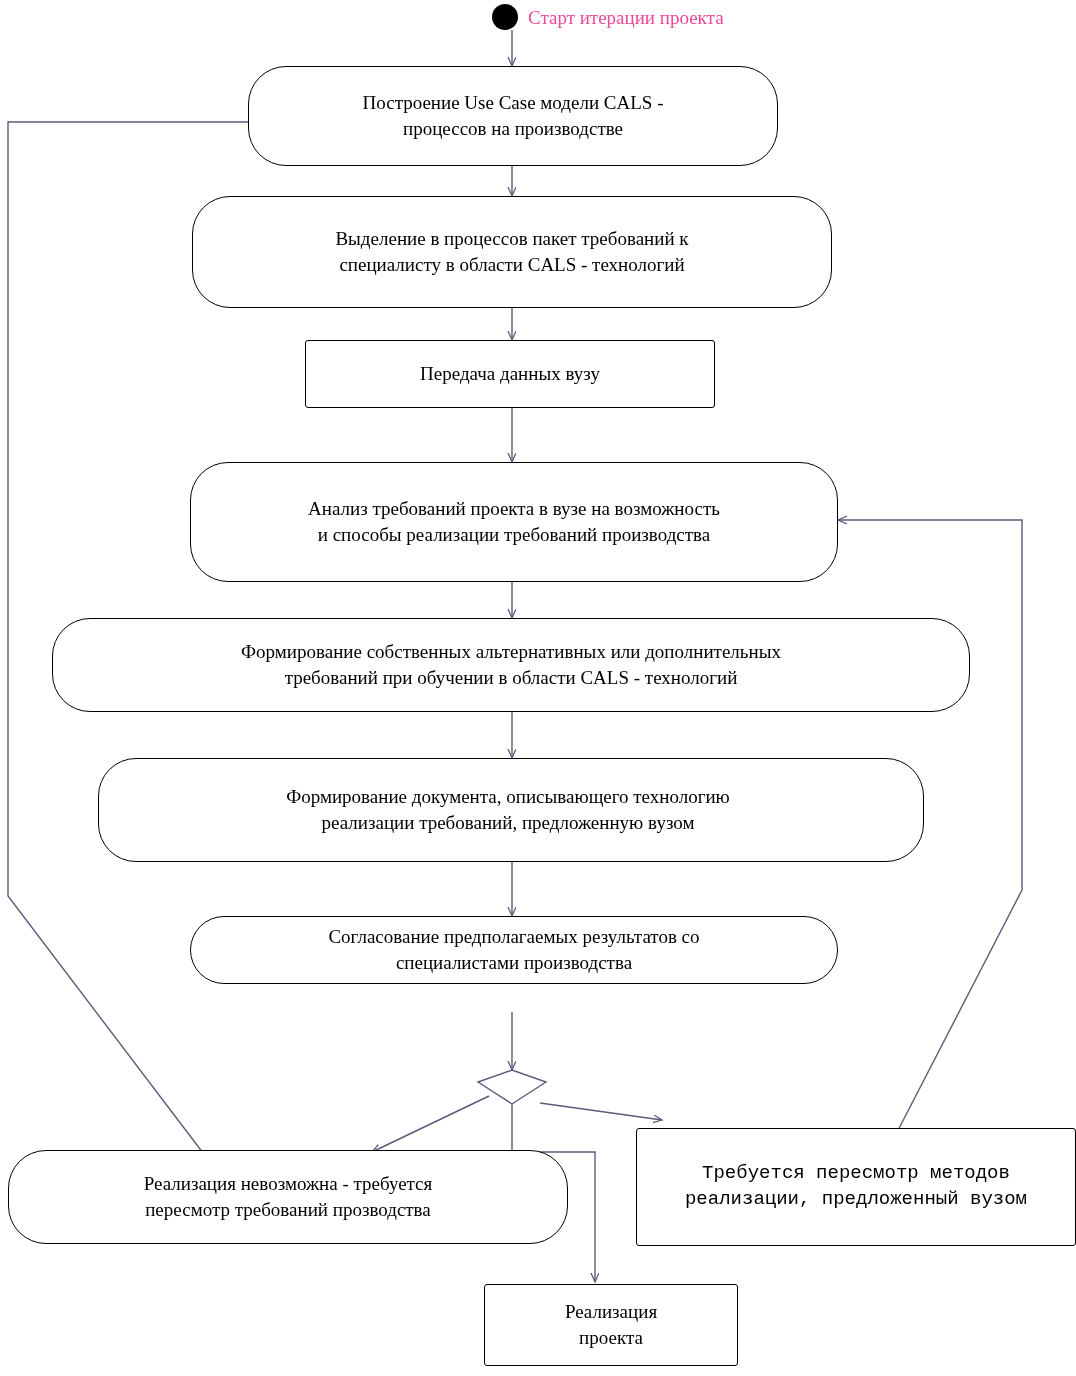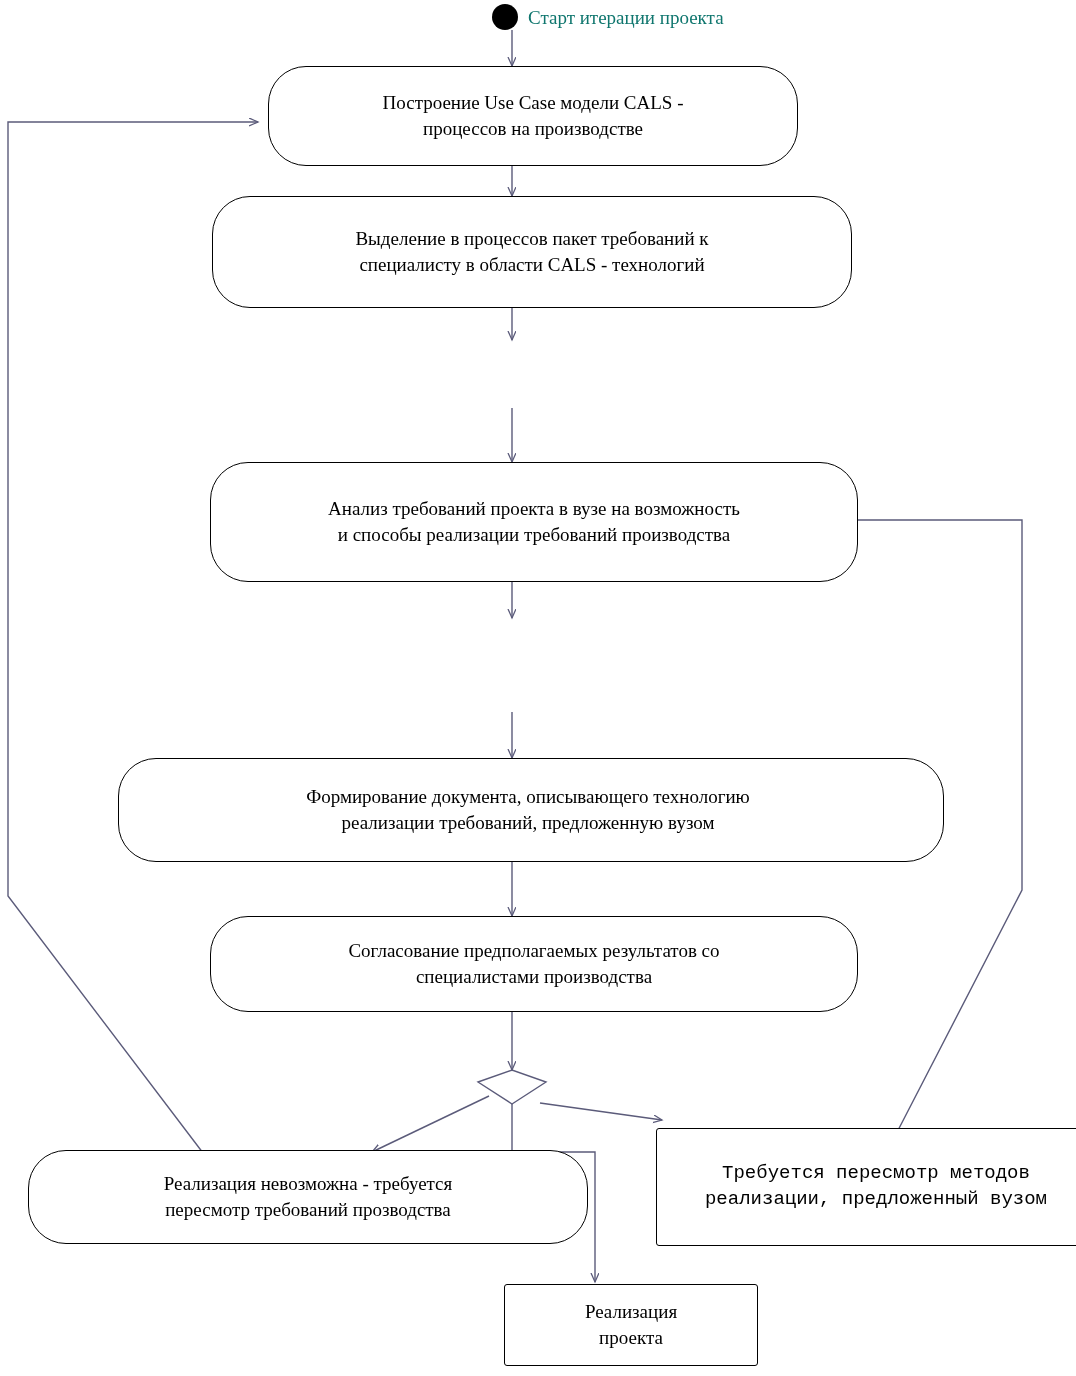--- a/index.html
+++ b/index.html
@@ -30,21 +30,20 @@
     border: 1px solid #000000;
     background: #ffffff;
     display: flex;
     align-items: center;
     justify-content: center;
     text-align: center;
     color: #000000;
     font-size: 19px;
     line-height: 1.35;
     padding: 4px 14px;
-    margin-left: 20px;
   }
   .node.round {
     border-radius: 38px;
   }
   .node.rect {
     border-radius: 3px;
   }
   .node-text {
     display: block;
     width: 100%;
@@ -53,21 +52,21 @@
   .start-dot {
     position: absolute;
     width: 26px;
     height: 26px;
     border-radius: 50%;
     background: #000000;
   }
   .start-label {
     position: absolute;
     font-size: 19px;
-    color: #0f766e;
+    color: #ec4899;
     white-space: nowrap;
   }
 </style>
 </head>
 <body>
 
 <div id="canvas">
 
   <svg class="edges" viewBox="0 0 1076 1376">
     <defs>
@@ -113,33 +112,40 @@
   <div class="node round" style="left:248px; top:66px; width:530px; height:100px;">
     <span class="node-text">Построение Use Case модели CALS -
 процессов на производстве</span>
   </div>
 
   <div class="node round" style="left:192px; top:196px; width:640px; height:112px;">
     <span class="node-text">Выделение в процессов пакет требований к
 специалисту в области CALS - технологий</span>
   </div>
 
+  <div class="node rect" style="left:305px; top:340px; width:410px; height:68px;">
+    <span class="node-text">Передача данных  вузу</span>
+  </div>
 
   <div class="node round" style="left:190px; top:462px; width:648px; height:120px;">
     <span class="node-text">Анализ требований проекта в вузе на возможность
 и способы  реализации  требований производства</span>
   </div>
 
+  <div class="node round" style="left:52px; top:618px; width:918px; height:94px;">
+    <span class="node-text">Формирование собственных альтернативных или дополнительных
+требований при обучении  в области CALS - технологий</span>
+  </div>
 
   <div class="node round" style="left:98px; top:758px; width:826px; height:104px;padding-left:8px;">
     <span class="node-text">Формирование документа, описывающего технологию
 реализации требований, предложенную вузом</span>
   </div>
 
-  <div class="node round" style="left:190px; top:916px; width:648px; height:96px;">
+  <div class="node round" style="left:190px; top:916px; width:648px; height:68px;">
     <span class="node-text">Согласование предполагаемых результатов со
 специалистами производства</span>
   </div>
 
   <div class="node round" style="left:8px; top:1150px; width:560px; height:94px;">
     <span class="node-text">Реализация невозможна - требуется
 пересмотр  требований прозводства</span>
   </div>
 
   <div class="node rect" style="left:636px; top:1128px; width:440px; height:118px;font-family:Liberation Mono, monospace;">

